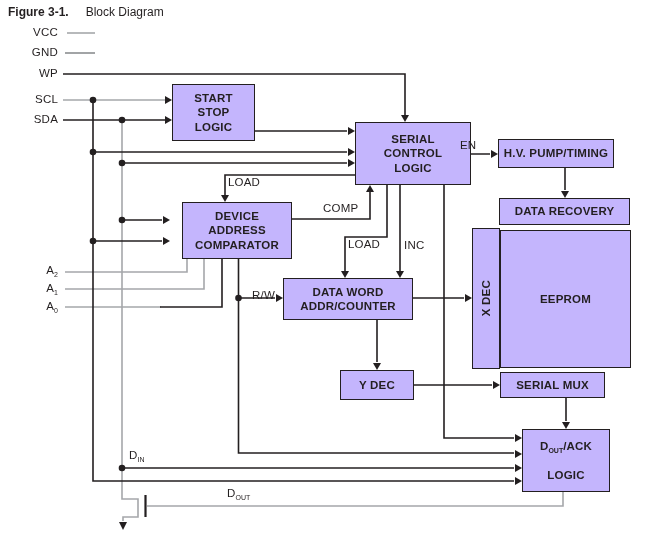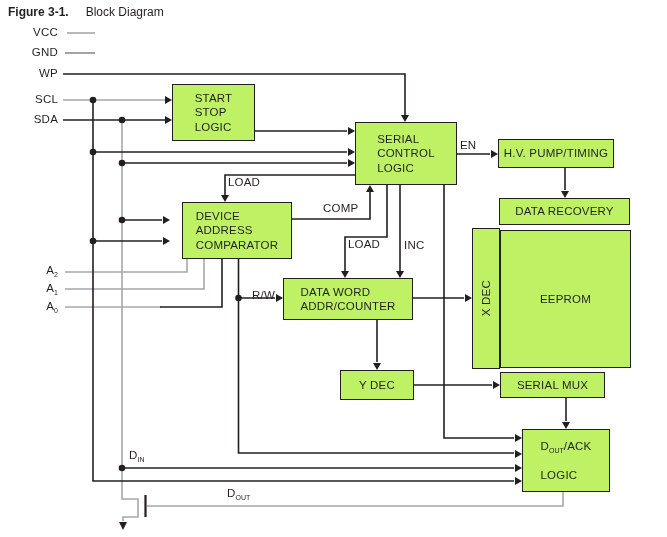--- a/index.html
+++ b/index.html
@@ -2,23 +2,23 @@
 <html><head>
 <meta charset="utf-8">
 <style>
   html,body{margin:0;padding:0;background:#ffffff;}
   .canvas{
     position:relative;width:667px;height:537px;background:#ffffff;
     font-family:"Liberation Sans", sans-serif;color:#231f20;overflow:hidden;
   }
   .wires{position:absolute;left:0;top:0;z-index:1;}
   .block{
-    position:absolute;box-sizing:border-box;border:1.6px solid #231f20;background:#bef264;
-    display:flex;align-items:center;justify-content:center;text-align:left;
-    font-size:11.5px;line-height:1.24;letter-spacing:.2px;white-space:pre-line;z-index:2;
+    position:absolute;box-sizing:border-box;border:1.6px solid #231f20;background:#c4b5fd;
+    display:flex;align-items:center;justify-content:center;text-align:center;
+    font-size:11.5px;line-height:1.24;letter-spacing:.2px;white-space:pre-line;z-index:2;font-weight:bold;
   }
   .vtext{transform:rotate(-90deg);white-space:nowrap;letter-spacing:.2px;}
   .lbl{position:absolute;font-size:11.5px;letter-spacing:.2px;white-space:nowrap;z-index:3;}
   .pin{text-align:right;}
   sub{font-size:7px;line-height:0;letter-spacing:0;}
   .title{position:absolute;left:8px;top:5px;font-size:12px;z-index:3;white-space:nowrap;}
   .title .fig{font-weight:bold;}
   .title .cap{margin-left:17px;}
 </style>
 </head>
@@ -129,21 +129,21 @@
   <div class="lbl" style="left:323px;top:202px;">COMP</div>
   <div class="lbl" style="left:348px;top:238px;">LOAD</div>
   <div class="lbl" style="left:404px;top:239px;">INC</div>
   <div class="lbl" style="left:460px;top:139px;">EN</div>
   <div class="lbl" style="left:252px;top:289px;">R/W</div>
 
   <div class="block" style="left:172px;top:84px;width:83px;height:57px;">START
 STOP
 LOGIC</div>
 
-  <div class="block" style="left:355px;top:122px;width:102px;height:63px;">SERIAL
+  <div class="block" style="left:355px;top:122px;width:116px;height:63px;">SERIAL
 CONTROL
 LOGIC</div>
 
   <div class="block" style="left:498px;top:139px;width:116px;height:29px;">H.V. PUMP/TIMING</div>
 
   <div class="block" style="left:499px;top:198px;width:131px;height:27px;">DATA RECOVERY</div>
 
   <div class="block" style="left:170px;top:202px;width:110px;height:57px;margin-left:12px;">DEVICE
 ADDRESS
 COMPARATOR</div>

